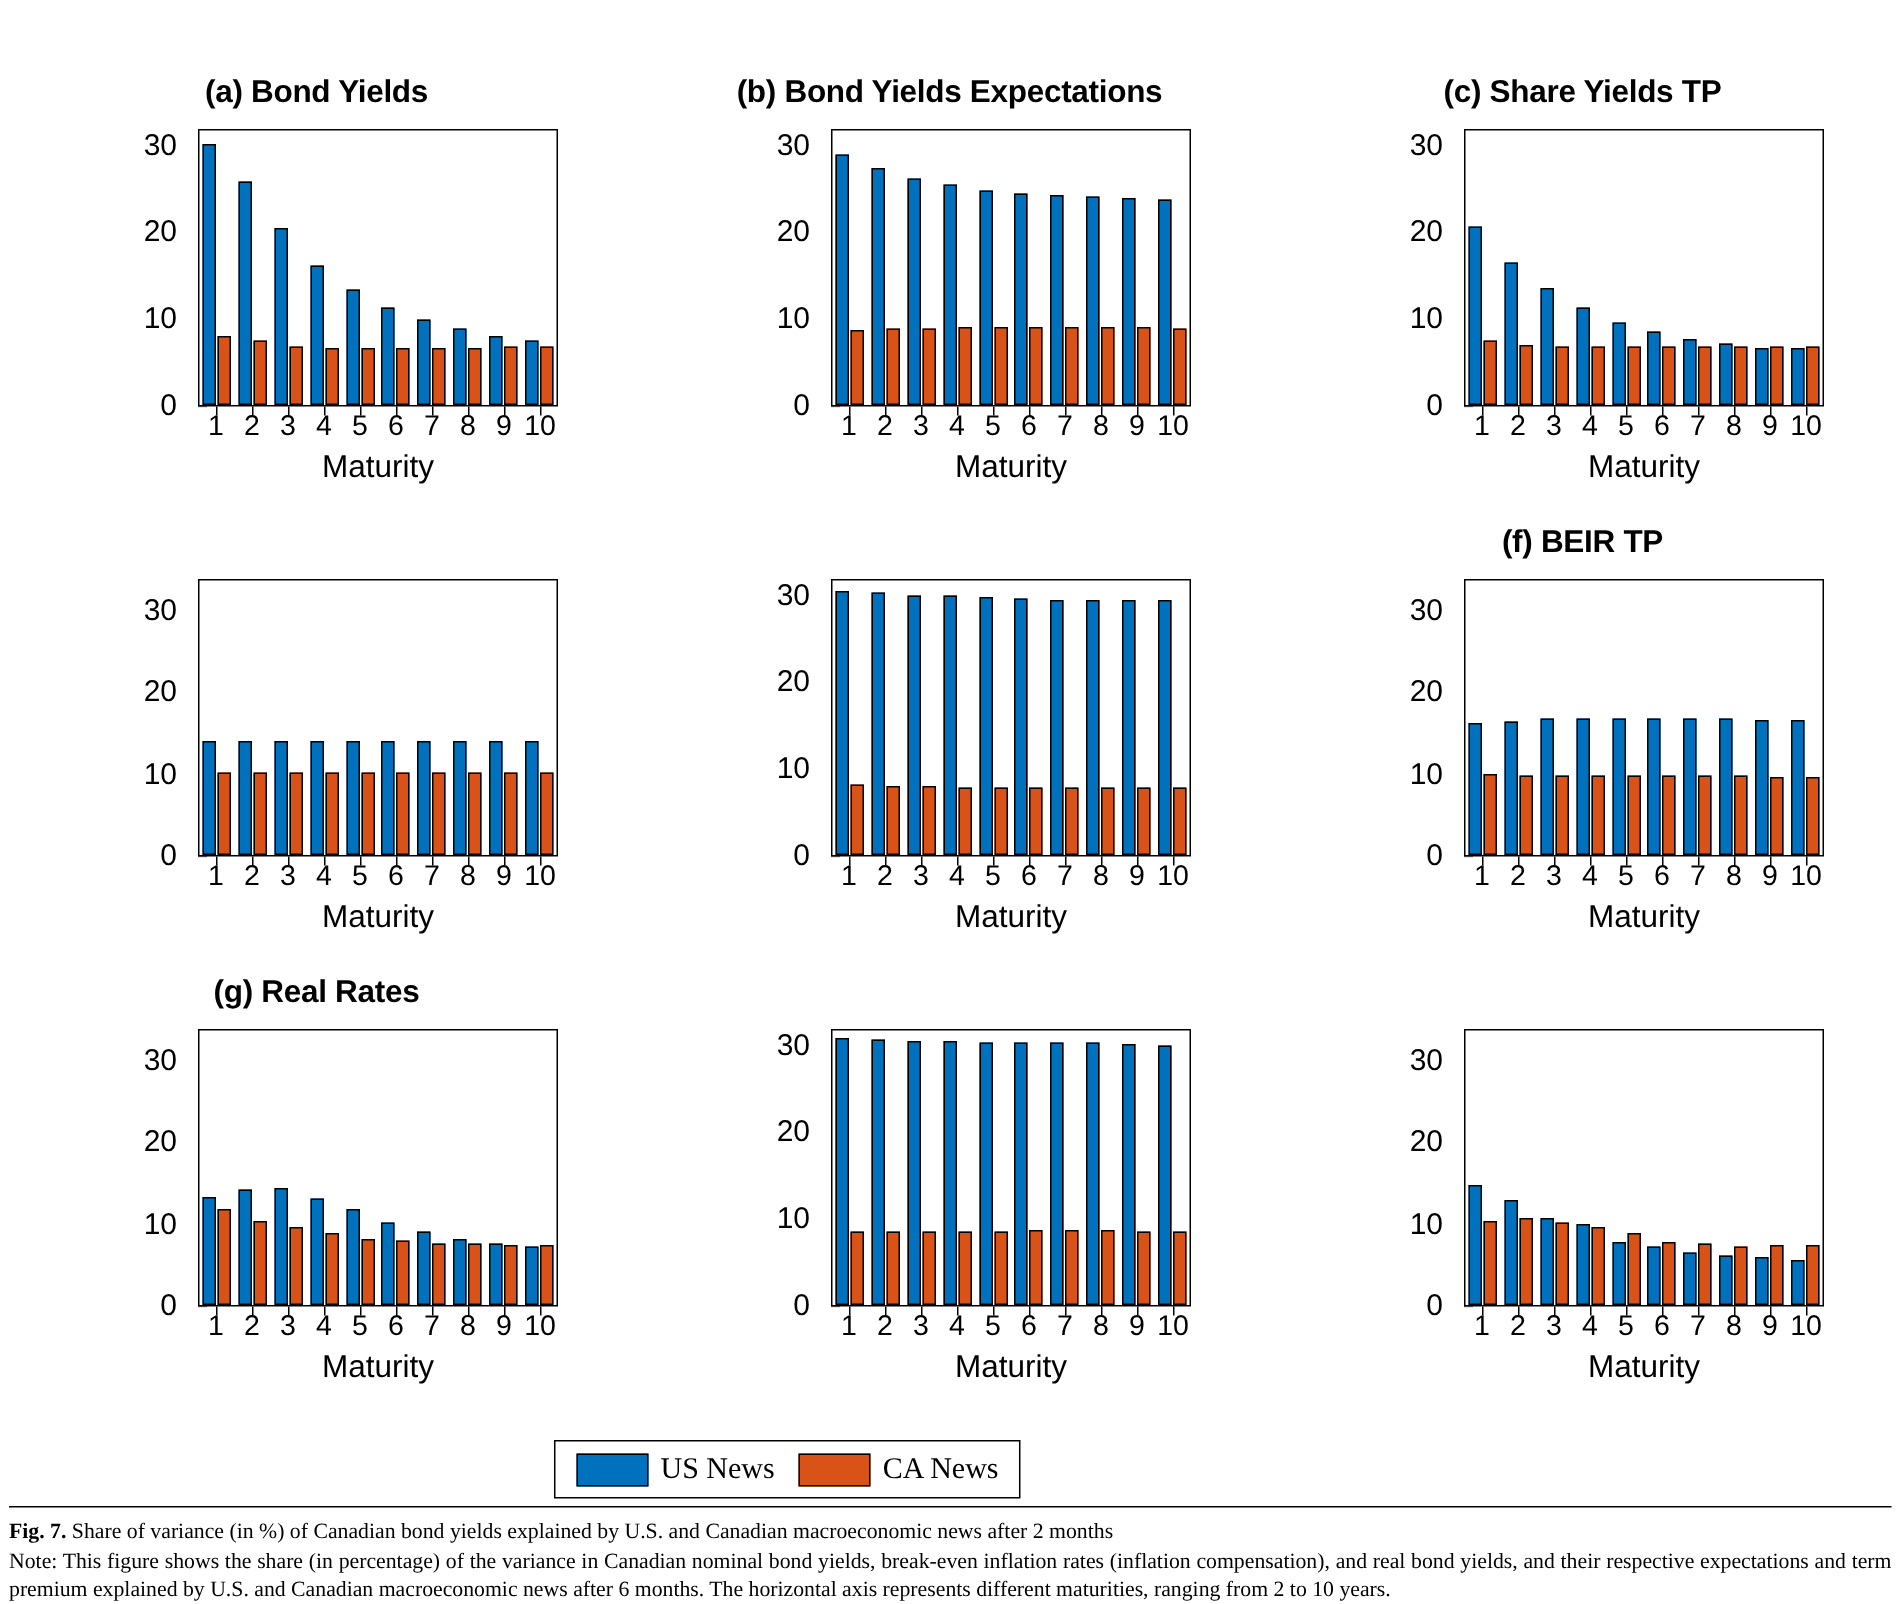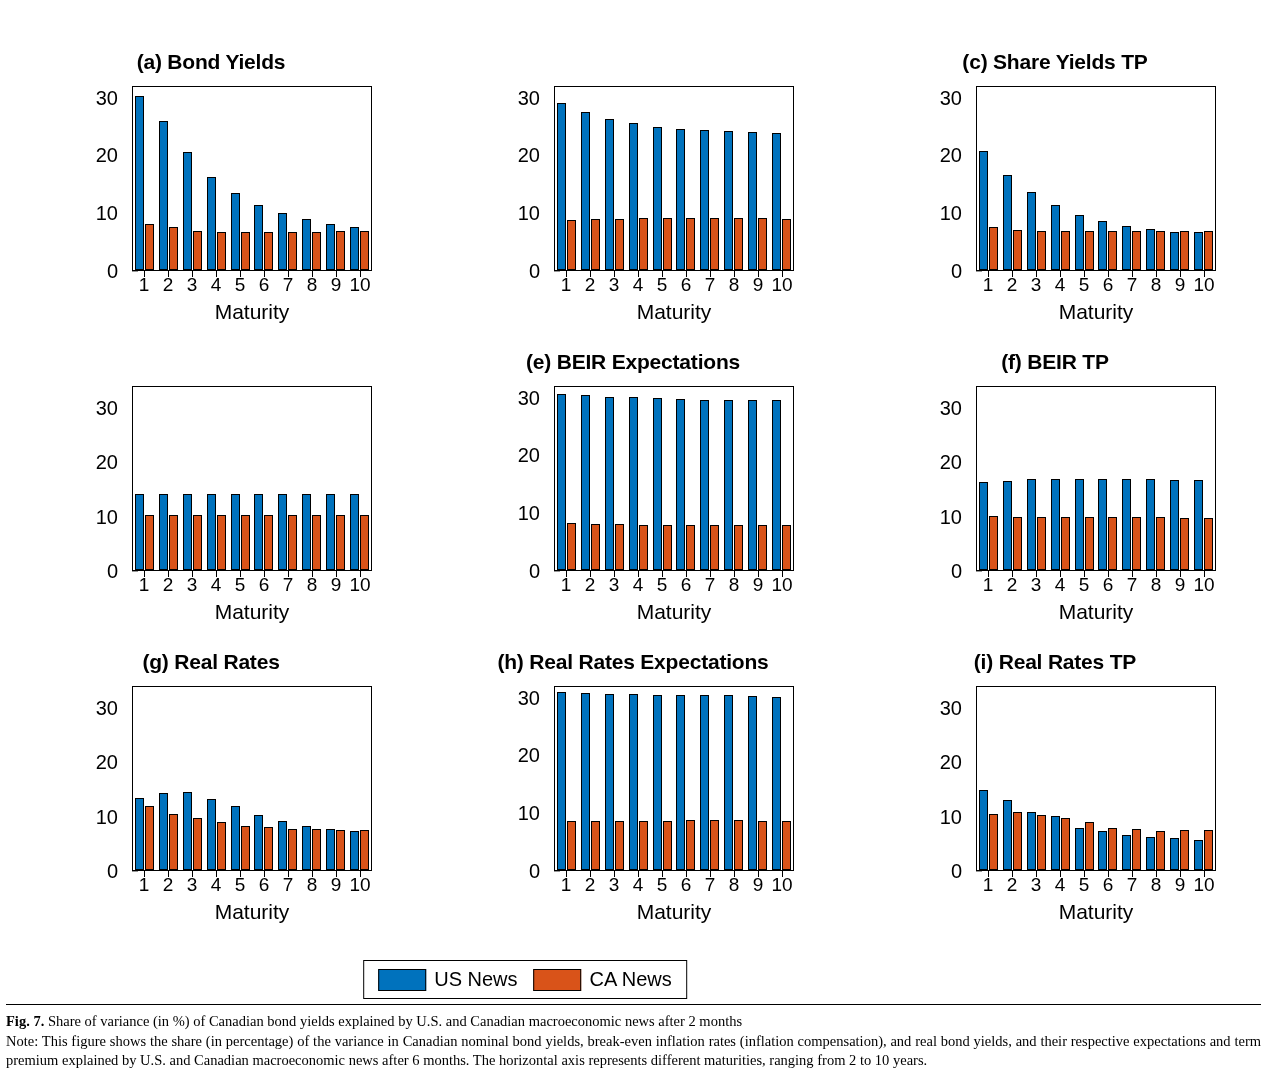--- a/index.html
+++ b/index.html
@@ -155,21 +155,21 @@
   }
   .legend-swatch {
     width: 46px;
     height: 20px;
     border: 1px solid #000;
   }
   .legend-swatch.us { background: #0072BD; }
   .legend-swatch.ca { background: #D95319; }
   .legend-label {
     font-size: 20px;
-    font-family: Liberation Sans, sans-serif;
+    font-family: Liberation Serif, serif;
   }
 
   .caption {
     position: absolute;
     left: 6px;
     top: 968px;
     width: 1255px;
     font-family: "Liberation Serif", serif;
     font-size: 14.5px;
     line-height: 1.32;
@@ -275,20 +275,21 @@
           <span>5</span>
           <span>6</span>
           <span>7</span>
           <span>8</span>
           <span>9</span>
           <span>10</span>
         </div>
         <div class="x-title">Maturity</div>
       </div>
       <div class="panel">
+        <div class="panel-title">(b) Bond Yields Expectations</div>
         <div class="y-axis">
           <div class="ytick" style="top: 185px;">0</div>
           <div class="ytick" style="top: 127.188px;">10</div>
           <div class="ytick" style="top: 69.375px;">20</div>
           <div class="ytick" style="top: 11.5625px;">30</div>
         </div>
         <div class="ytickmark" style="top: 227px;"></div>
         <div class="ytickmark" style="top: 169.188px;"></div>
         <div class="ytickmark" style="top: 111.375px;"></div>
         <div class="ytickmark" style="top: 53.5625px;"></div>
@@ -513,21 +514,20 @@
           <span>5</span>
           <span>6</span>
           <span>7</span>
           <span>8</span>
           <span>9</span>
           <span>10</span>
         </div>
         <div class="x-title">Maturity</div>
       </div>
       <div class="panel">
-        <div class="panel-title">(e) BEIR Expectations</div>
         <div class="y-axis">
           <div class="ytick" style="top: 185px;">0</div>
           <div class="ytick" style="top: 127.188px;">10</div>
           <div class="ytick" style="top: 69.375px;">20</div>
           <div class="ytick" style="top: 11.5625px;">30</div>
         </div>
         <div class="ytickmark" style="top: 227px;"></div>
         <div class="ytickmark" style="top: 169.188px;"></div>
         <div class="ytickmark" style="top: 111.375px;"></div>
         <div class="ytickmark" style="top: 53.5625px;"></div>
@@ -753,21 +753,20 @@
           <span>5</span>
           <span>6</span>
           <span>7</span>
           <span>8</span>
           <span>9</span>
           <span>10</span>
         </div>
         <div class="x-title">Maturity</div>
       </div>
       <div class="panel">
-        <div class="panel-title">(h) Real Rates Expectations</div>
         <div class="y-axis">
           <div class="ytick" style="top: 185px;">0</div>
           <div class="ytick" style="top: 127.188px;">10</div>
           <div class="ytick" style="top: 69.375px;">20</div>
           <div class="ytick" style="top: 11.5625px;">30</div>
         </div>
         <div class="ytickmark" style="top: 227px;"></div>
         <div class="ytickmark" style="top: 169.188px;"></div>
         <div class="ytickmark" style="top: 111.375px;"></div>
         <div class="ytickmark" style="top: 53.5625px;"></div>
@@ -833,21 +832,20 @@
           <span>5</span>
           <span>6</span>
           <span>7</span>
           <span>8</span>
           <span>9</span>
           <span>10</span>
         </div>
         <div class="x-title">Maturity</div>
       </div>
       <div class="panel">
-        <div class="panel-title">(i) Real Rates TP</div>
         <div class="y-axis">
           <div class="ytick" style="top: 185px;">0</div>
           <div class="ytick" style="top: 130.588px;">10</div>
           <div class="ytick" style="top: 76.1765px;">20</div>
           <div class="ytick" style="top: 21.7647px;">30</div>
         </div>
         <div class="ytickmark" style="top: 227px;"></div>
         <div class="ytickmark" style="top: 172.588px;"></div>
         <div class="ytickmark" style="top: 118.176px;"></div>
         <div class="ytickmark" style="top: 63.7647px;"></div>

